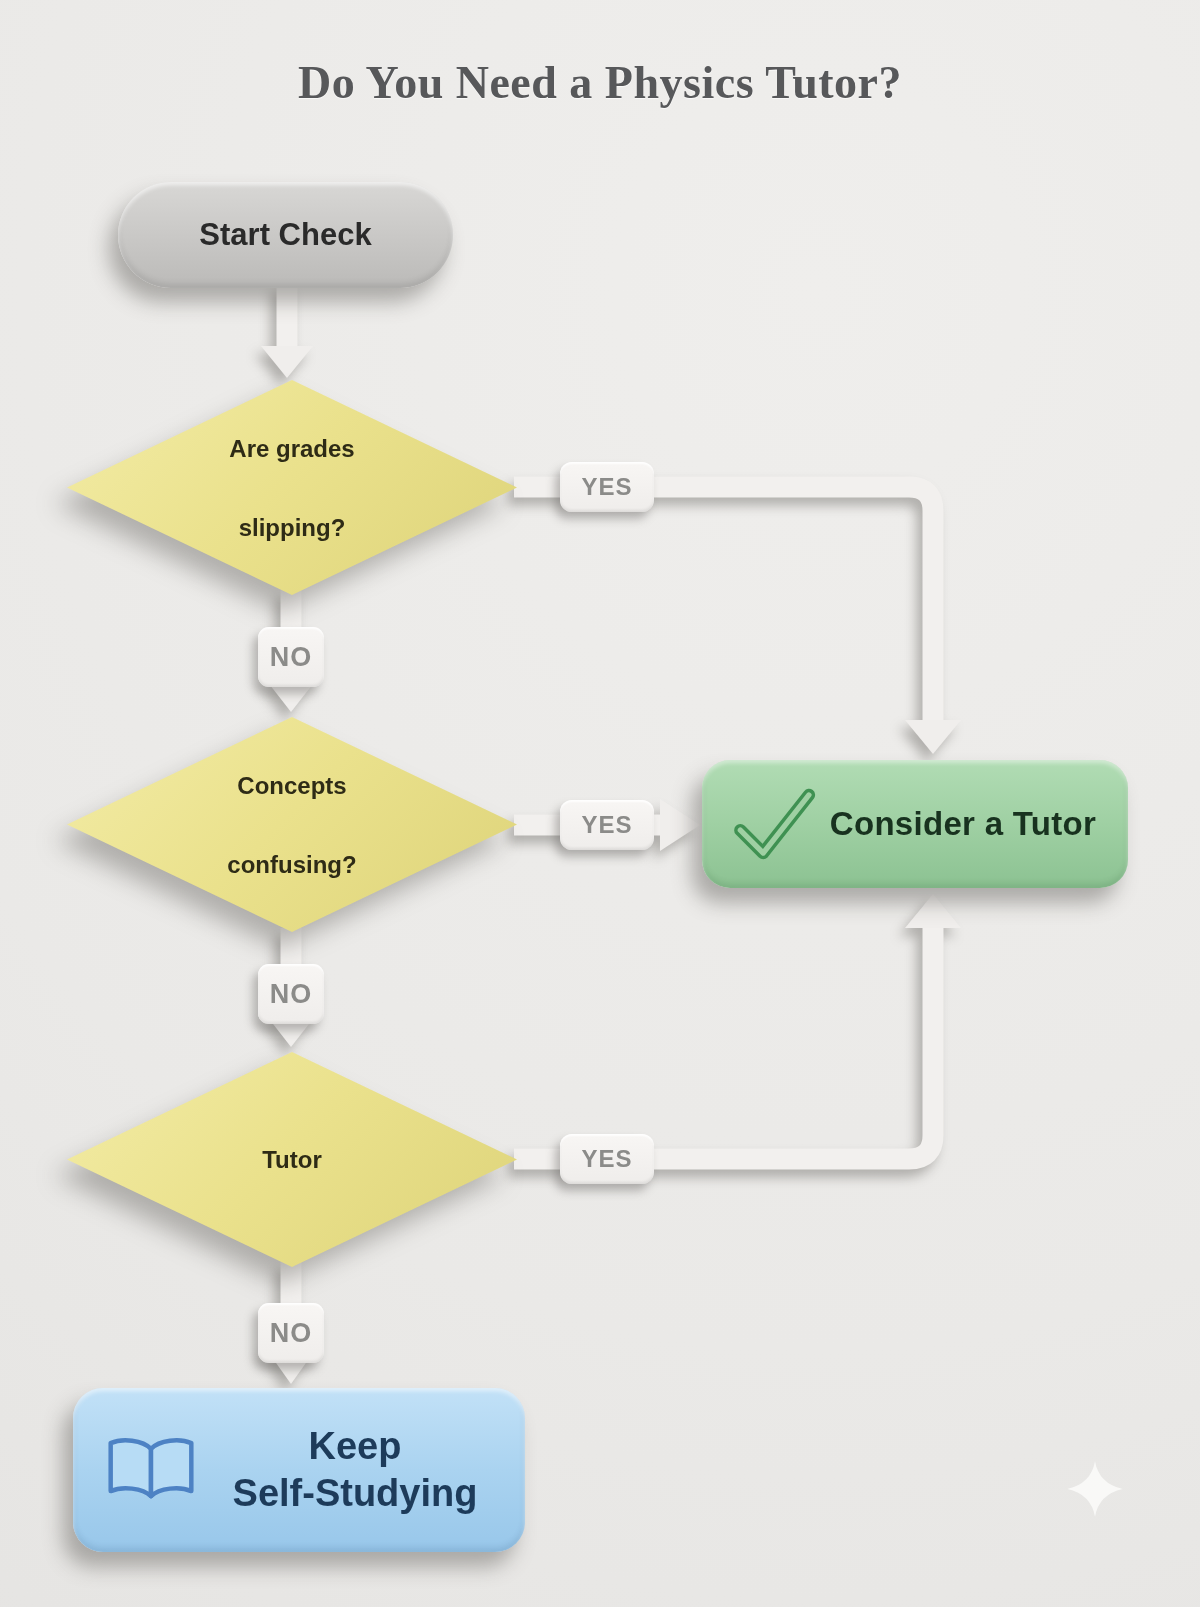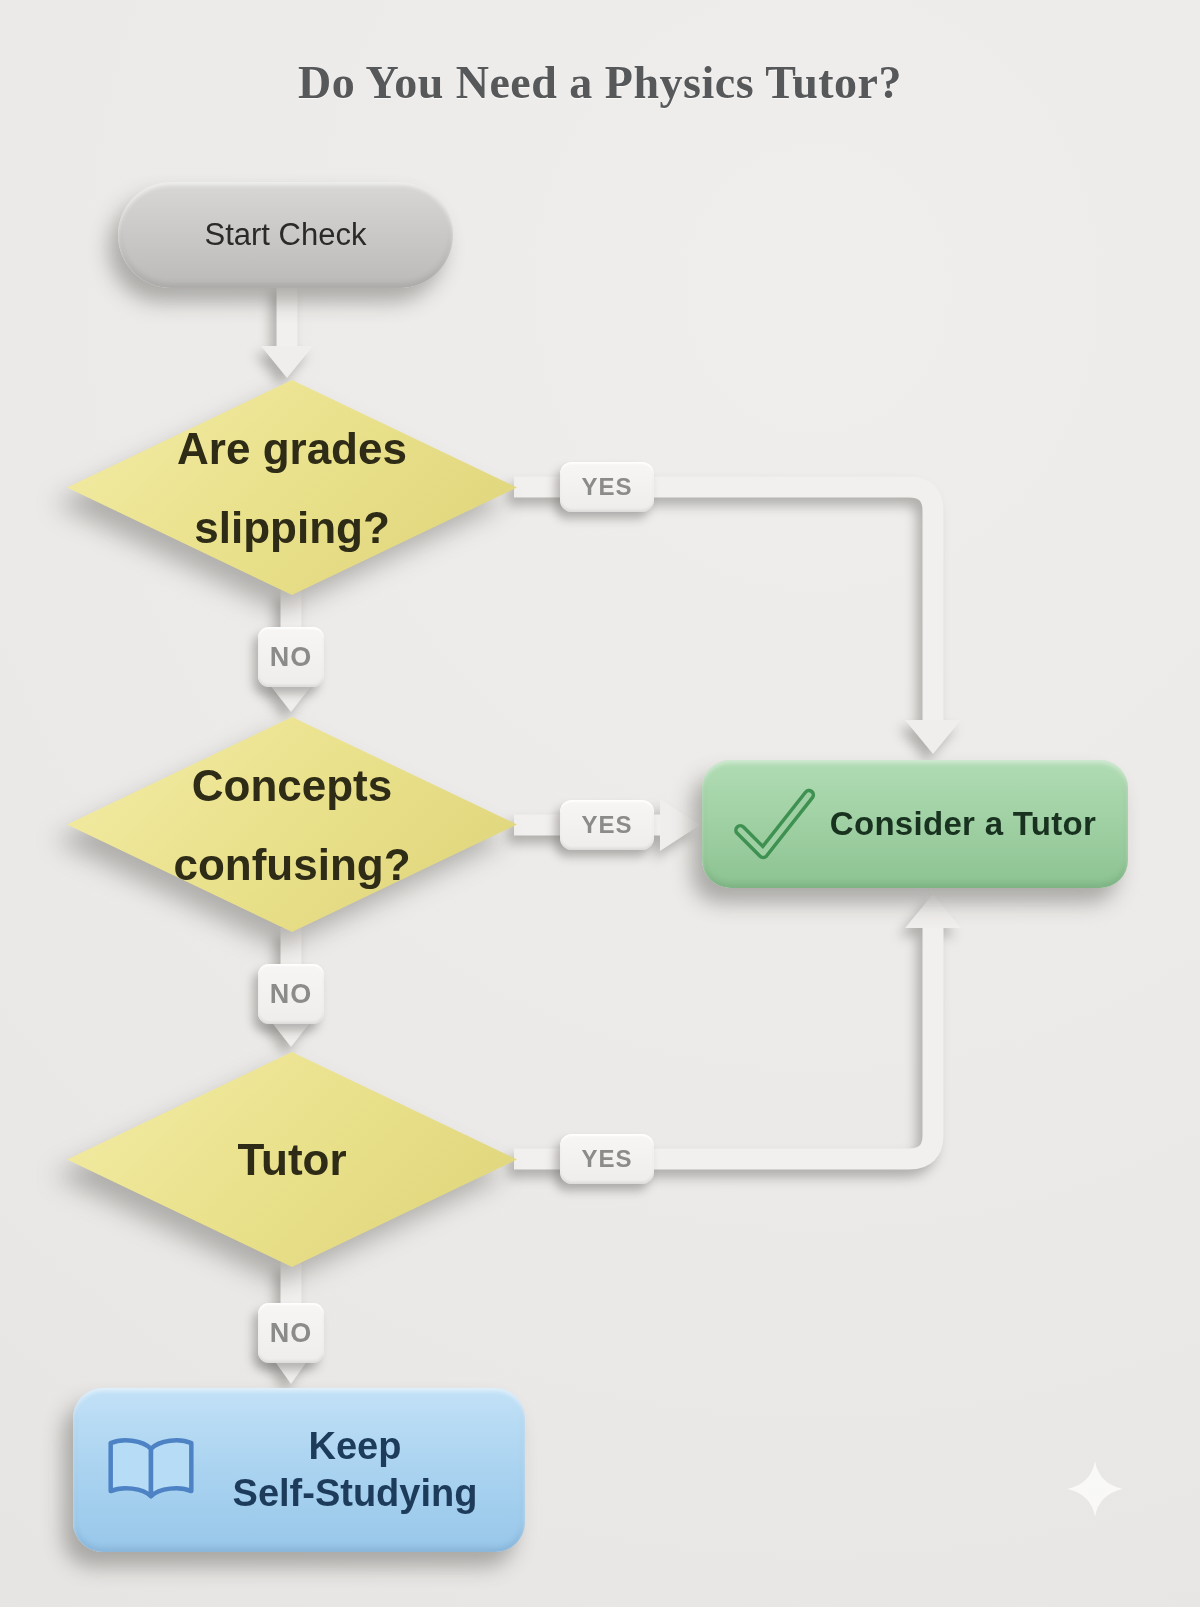--- a/index.html
+++ b/index.html
@@ -28,33 +28,33 @@
     filter:drop-shadow(-6px 8px 6px rgba(95,93,89,.42));
   }
   svg.connectors path{stroke:#f2f0ee;stroke-width:21;fill:none;}
   svg.connectors polygon{fill:#f0eeec;}
   
   .node{position:absolute;z-index:2;display:flex;align-items:center;justify-content:center;}
   .start-node{
     left:118px;top:182px;width:335px;height:106px;border-radius:53px;
     background:linear-gradient(180deg,#d8d7d5 0%,#c8c7c5 55%,#bbbab8 100%);
     box-shadow:-9px 14px 20px rgba(95,93,89,.45), inset 0 3px 4px rgba(255,255,255,.65), inset 0 -4px 6px rgba(0,0,0,.10);
-    font-size:31px;font-weight:400;color:#2a2a2a;text-align:center;
+    font-size:31px;font-weight:700;color:#2a2a2a;text-align:center;
   }
   .diamond{position:absolute;z-index:2;width:450px;height:215px;left:67px;
     filter:drop-shadow(-12px 16px 12px rgba(95,93,89,.42));}
   .diamond-shape{
     position:absolute;inset:0;
     clip-path:polygon(50% 0,100% 50%,50% 100%,0 50%);
     background:linear-gradient(135deg,#f3eca6 0%,#eae18c 48%,#ddd379 100%);
   }
   .diamond-label{
     position:absolute;inset:0;z-index:2;
     display:flex;flex-direction:column;align-items:center;justify-content:center;
-    font-size:44px;line-height:43px;font-weight:600;color:#2e2b16;text-align:center;gap:36px;
+    font-size:24px;line-height:43px;font-weight:600;color:#2e2b16;text-align:center;gap:36px;
   }
   .d1{top:380px;} .d2{top:717px;} .d3{top:1052px;}
   
   .pill{
     position:absolute;z-index:3;
     display:flex;align-items:center;justify-content:center;
     background:linear-gradient(180deg,#f8f6f4 0%,#efedeb 100%);
     border-radius:12px;
     box-shadow:-5px 7px 10px rgba(95,93,89,.40), inset 0 2px 2px rgba(255,255,255,.9), inset 0 -2px 3px rgba(0,0,0,.08);
     font-weight:bold;color:#8b8b89;letter-spacing:1px;

